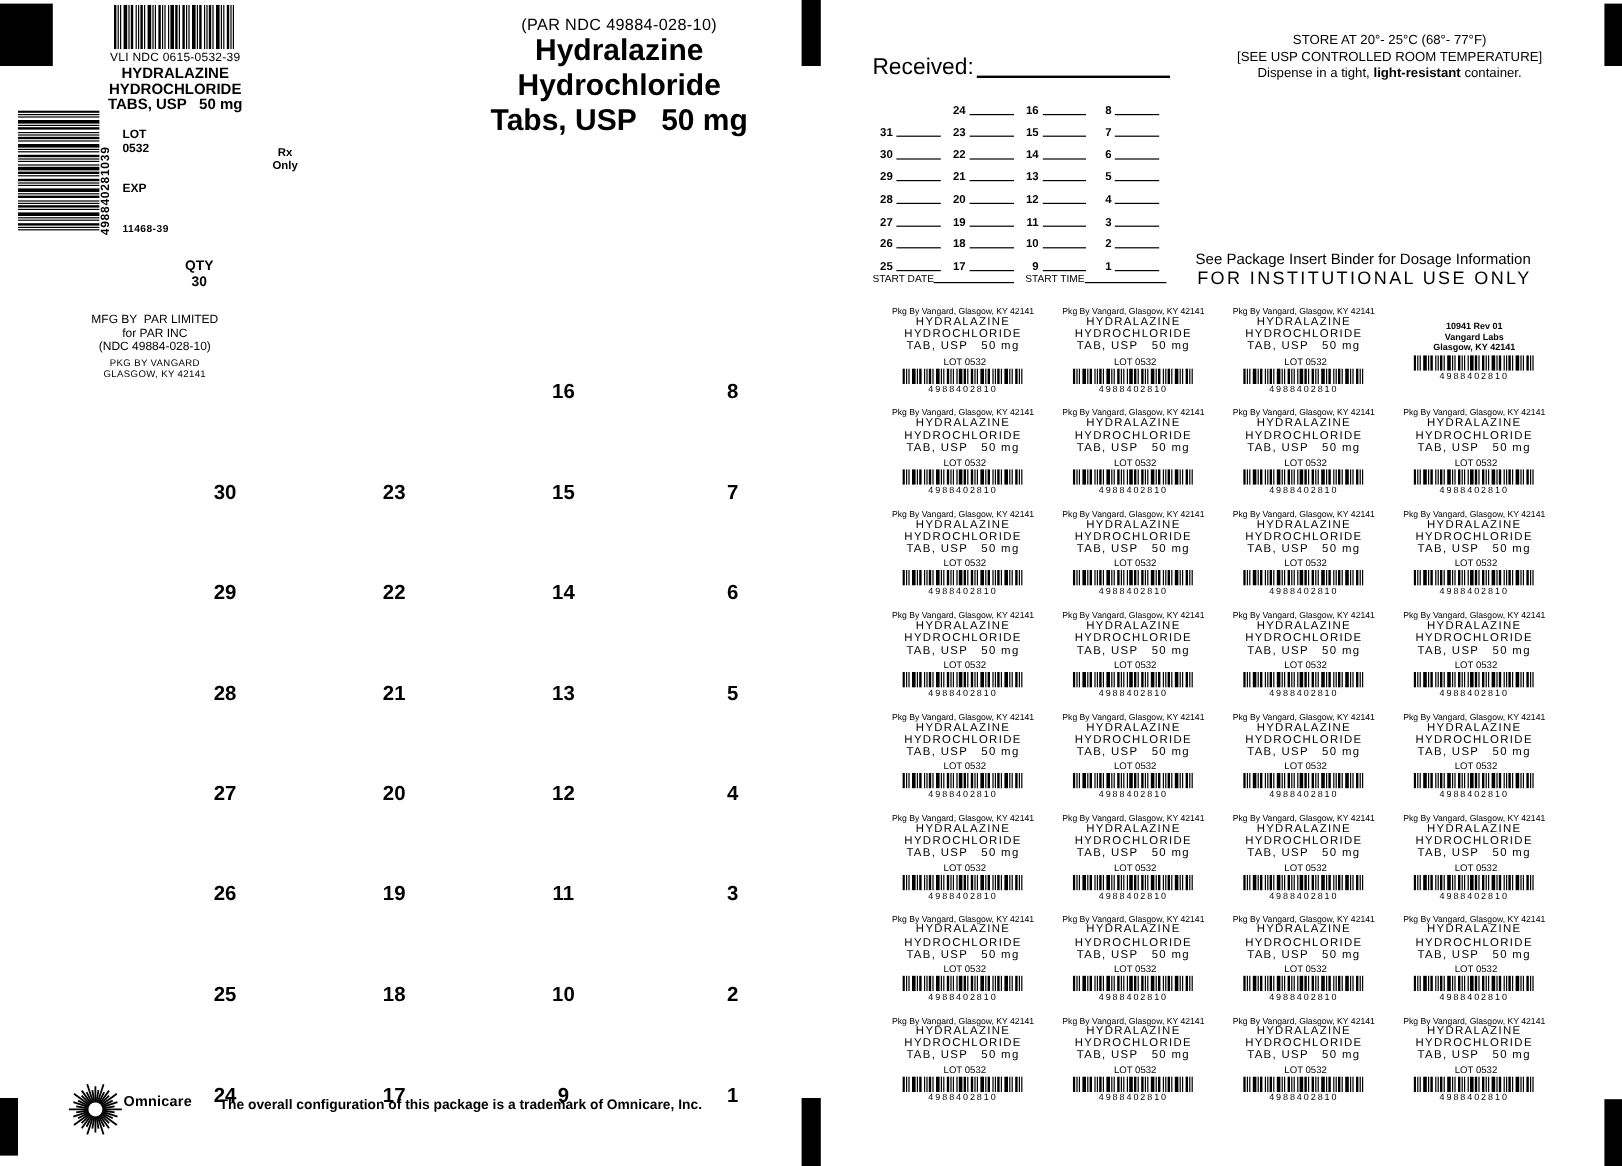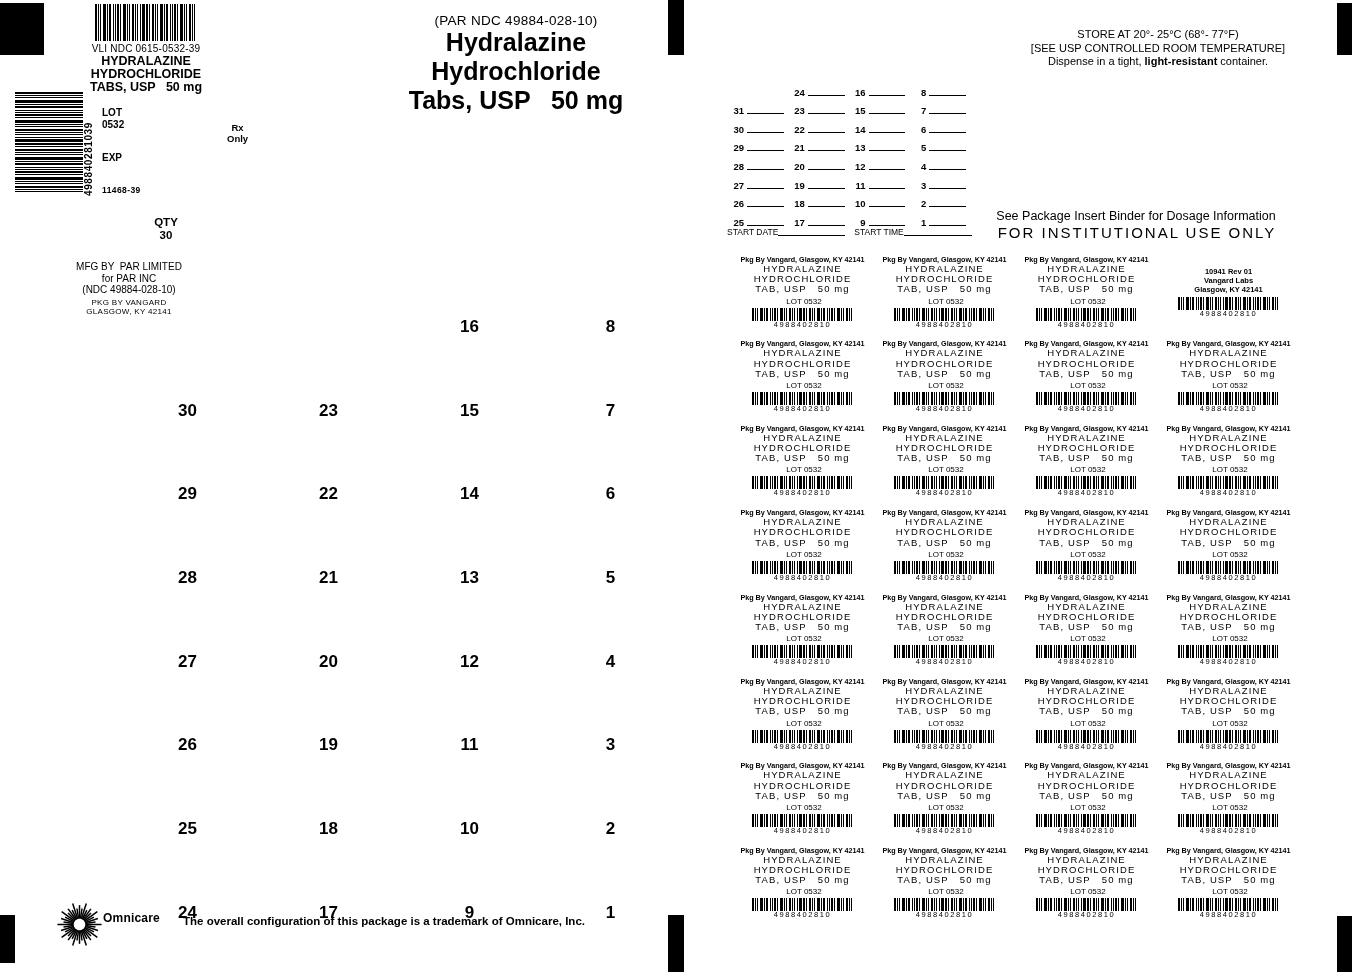--- a/index.html
+++ b/index.html
@@ -46,21 +46,21 @@
   .start-rule { border-bottom:1.5px solid #000; margin-bottom:1px; }
 
   
   .storageblk { left:1020px; top:28px; width:276px; font-size:11px; line-height:13.5px; }
   .insert-note { left:996px; top:209px; width:280px; font-size:12.5px; }
   .institutional { left:988px; top:224px; width:298px; font-size:15px; letter-spacing:2px; white-space:nowrap; }
 
   
   .labels-grid { left:737px; top:255px; display:grid; grid-template-columns:repeat(4,142px); grid-auto-rows:84.4px; }
   .unit-label { width:131px; text-align:center; }
-  .u-pkg { font-size:7.2px; font-weight:bold; white-space:nowrap; }
+  .u-pkg { font-size:7.2px; font-weight:normal; white-space:nowrap; }
   .uname { font-size:9.5px; letter-spacing:1.1px; line-height:10.2px; white-space:pre; }
   .u-lot { font-size:8px; font-weight:normal; text-align:center; margin:2px 0 1px 3px; }
   .u-bc { width:102px; height:13px; margin:0 auto; }
   .u-num { font-size:7.5px; letter-spacing:1.6px; }
   .rev-label { width:131px; text-align:center; padding-top:13px; }
   .r-line { font-size:7.5px; font-weight:bold; line-height:8.8px; }
 
   
   .punch-grid { left:117px; top:285px; display:grid; grid-template-columns:repeat(4,141px); grid-auto-rows:83.7px; }
   .punch-cell { display:flex; align-items:center; justify-content:center; font-size:17px; font-weight:bold; }
@@ -185,20 +185,24 @@
     <div class="pkgsub" style="margin-top:0;">GLASGOW, KY 42141</div>
   </div>
 
   <div class="abs titleblk ctr">
     <div class="par-ndc">(PAR NDC 49884-028-10)</div>
     <div class="title-line">Hydralazine</div>
     <div class="title-line">Hydrochloride</div>
     <div class="title-line pre">Tabs, USP   50 mg</div>
   </div>
 
+  <div class="abs receivedblk">
+    <span class="received-label">Received:</span>
+    <span class="received-rule"></span>
+  </div>
   <div class="abs dose-grid">
       <div class="dose-row">
         <div class="dose-cell">
           <span class="dose-num"></span>
           <span class="dose-rule" style="visibility: hidden;"></span>
         </div>
         <div class="dose-cell">
           <span class="dose-num">24</span>
           <span class="dose-rule"></span>
         </div>

